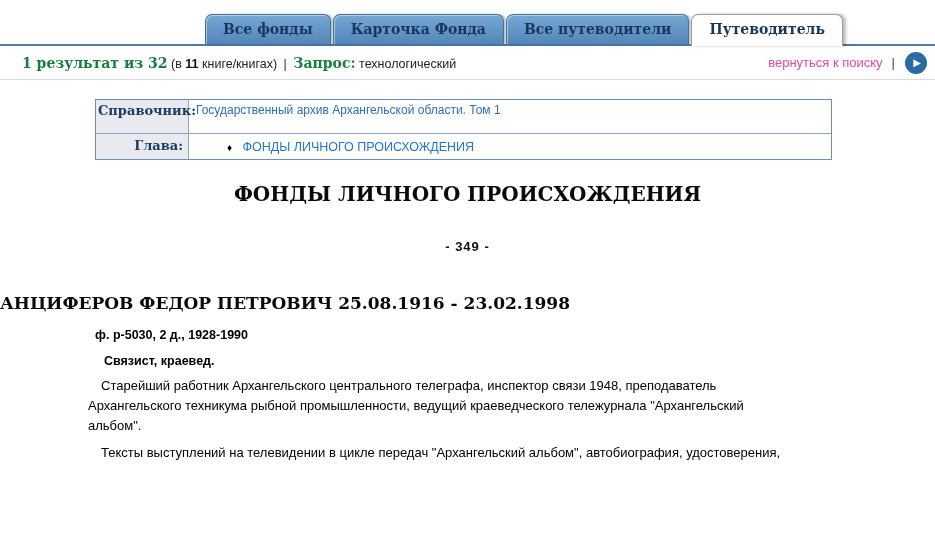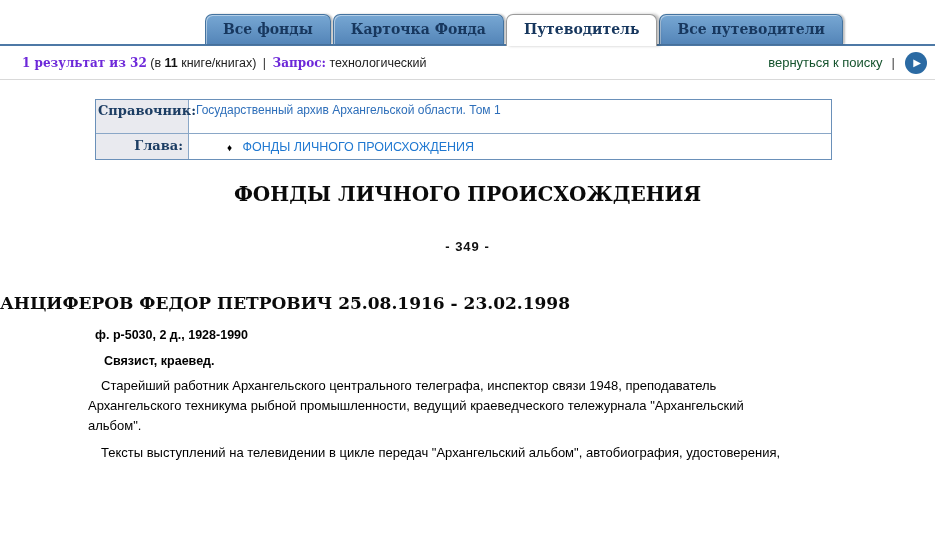--- a/index.html
+++ b/index.html
@@ -34,26 +34,26 @@
 
   
   .results-bar {
     display:flex; justify-content:space-between; align-items:center;
     padding:6px 8px 6px 22px; border-bottom:1px solid #d9d9d9;
     background:#fff; height:34px;
   }
   .res-left { white-space:nowrap; font-size:12.5px; color:#222; }
   .res-count, .query-label {
     font-family:"DejaVu Serif", serif; font-weight:bold;
-    color:#6d28d9; font-size:12px;
+    color:#15803d; font-size:14px;
   }
   .books-count { font-weight:bold; color:#111; }
   .res-divider { color:#333; margin:0 3px; }
   .res-right { display:flex; align-items:center; white-space:nowrap; }
-  .back-link { color:#14532d; font-size:13px; text-decoration:none; cursor:pointer; }
+  .back-link { color:#ec4899; font-size:13px; text-decoration:none; cursor:pointer; }
   .back-divider { color:#444; margin:0 10px 0 9px; font-size:13px; }
   .circle-btn {
     width:22px; height:22px; border-radius:50%;
     background:#2b6aa3; border:none; cursor:pointer;
     display:flex; align-items:center; justify-content:center;
     color:#fff; font-size:10px; line-height:1; padding:0 0 0 2px;
   }
 
   
   .info-table {
@@ -105,22 +105,22 @@
   }
 </style>
 </head>
 <body>
 
 <div class="page">
 
   <nav class="tabbar">
     <div class="tab">Все фонды</div>
     <div class="tab">Карточка Фонда</div>
+    <div class="tab">Все путеводители</div>
     <div class="tab active">Путеводитель</div>
-    <div class="tab">Все путеводители</div>
   </nav>
 
   <div class="results-bar">
     <div class="res-left">
       <span class="res-count">1 результат из 32</span>
       <span>(в</span>
       <span class="books-count">11</span>
       <span>книге/книгах)</span>
       <span class="res-divider">|</span>
       <span class="query-label">Запрос:</span>

